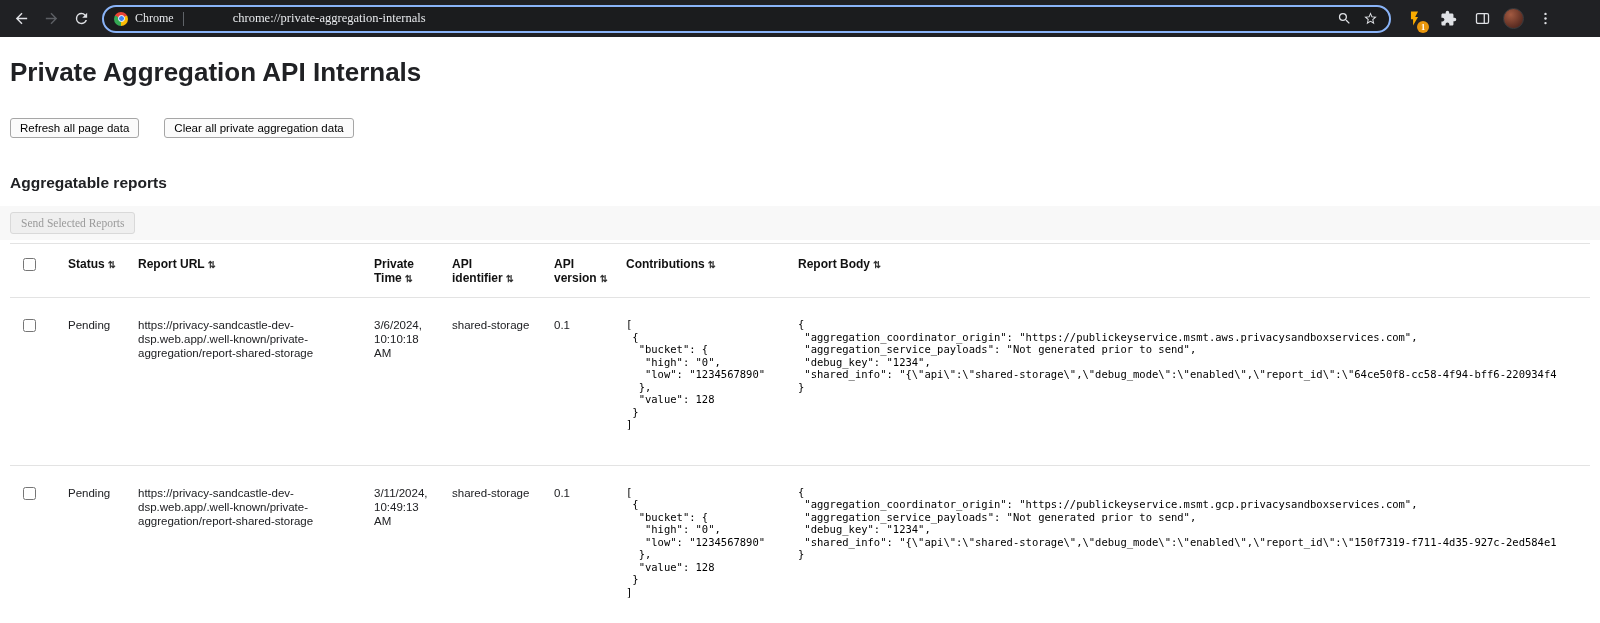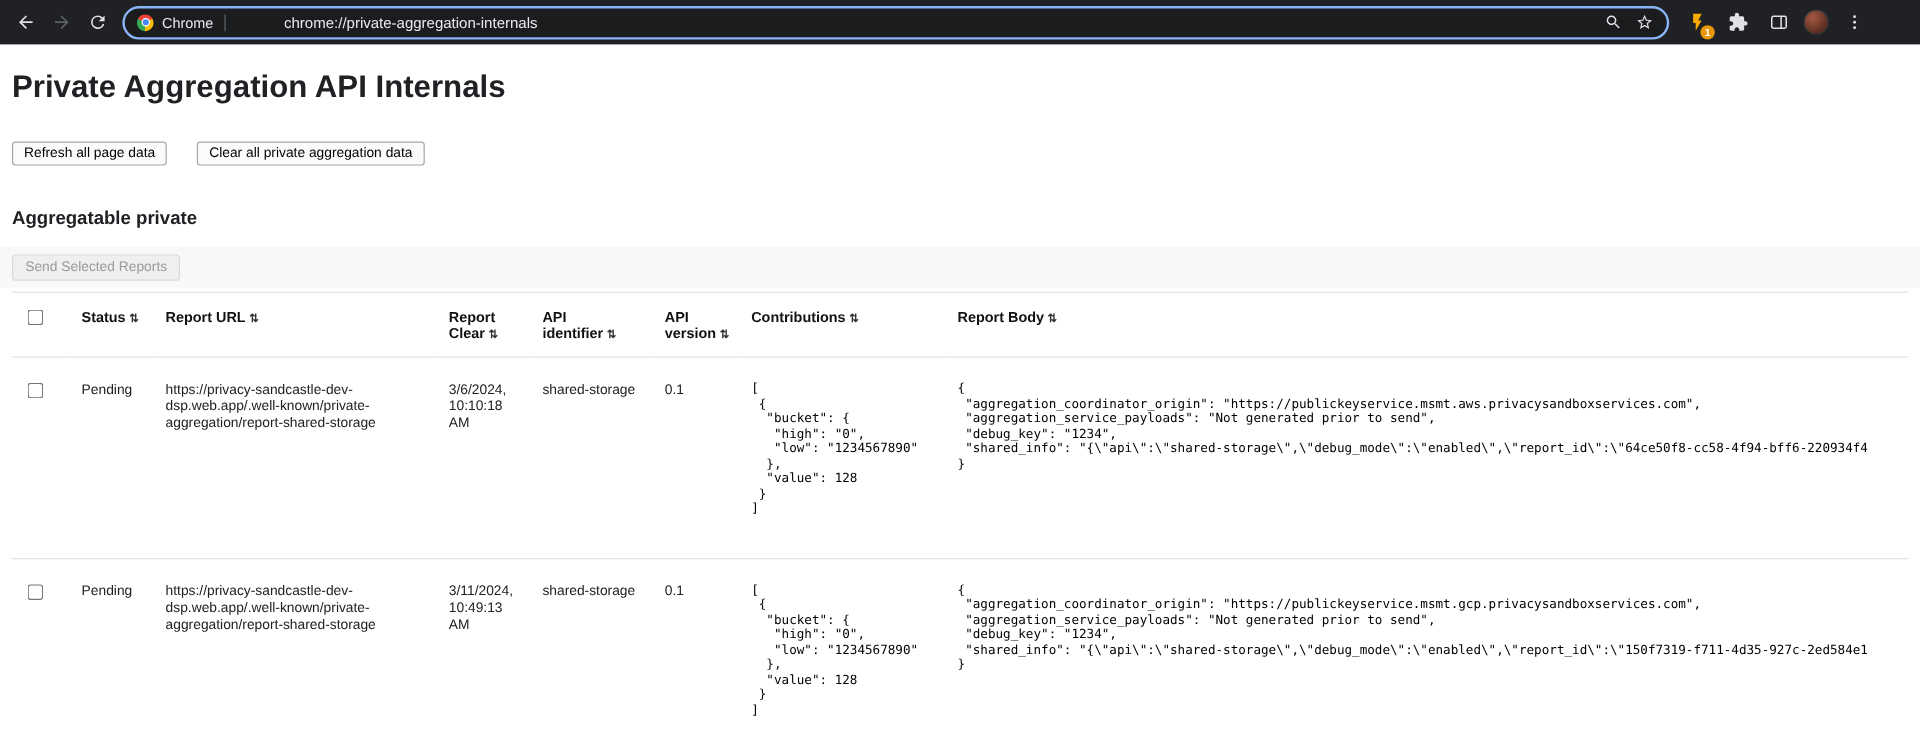--- a/index.html
+++ b/index.html
@@ -6,21 +6,21 @@
   html, body { margin: 0; padding: 0; }
   body {
     width: 1600px; height: 623px; overflow: hidden;
     background: #ffffff; color: #202124;
     font-family: "Liberation Sans", sans-serif;
   }
 
   
   .topbar {
     height: 37px; background: #202124;
-    display: flex; align-items: center; padding: 11px 6px;
+    display: flex; align-items: center; padding: 11px 6px; font-family: Liberation Serif, serif;
   }
   .nav-btn {
     width: 30px; height: 30px; border-radius: 50%; flex: none;
     display: flex; align-items: center; justify-content: center;
     color: #dfe1e5; cursor: pointer;
   }
   .nav-btn svg { width: 17px; height: 17px; }
   .nav-btn.disabled { color: #5c5f64; }
 
   .omnibox {
@@ -72,21 +72,21 @@
   .page-title { font-size: 26px; font-weight: 700; margin: 20px 0 0; color: #202124; }
   .top-actions { margin-top: 30px; display: flex; gap: 25px; }
   .btn {
     font-family: inherit; font-size: 11.5px; color: #000;
     background: #fbfbfb; border: 1px solid #a6a6a6; border-radius: 3px;
     padding: 3px 9px; cursor: pointer;
   }
   .section-title { font-size: 15.5px; font-weight: 700; margin: 36px 0 0; }
   .controls-band { margin: 14px -10px 3px; padding: 6px 10px; background: #f8f8f8; }
   .btn-disabled {
-    font-family: Liberation Sans, sans-serif; font-size: 11.5px; color: #9a9a9a;
+    font-family: Liberation Serif, serif; font-size: 11.5px; color: #9a9a9a;
     background: #efefef; border: 1px solid #d9d9d9; border-radius: 3px;
     padding: 4px 10px;
   }
 
   
   table { border-collapse: collapse; width: 100%; table-layout: fixed; }
   thead tr { border-top: 1px solid #e3e3e3; border-bottom: 1px solid #e3e3e3; }
   tbody tr { border-bottom: 1px solid #e3e3e3; }
   th {
     text-align: left; vertical-align: top; font-size: 12px; font-weight: bold;
@@ -168,21 +168,21 @@
 </div>
 
 <div class="content">
   <h1 class="page-title">Private Aggregation API Internals</h1>
 
   <div class="top-actions">
     <button class="btn">Refresh all page data</button>
     <button class="btn">Clear all private aggregation data</button>
   </div>
 
-  <h2 class="section-title">Aggregatable private</h2>
+  <h2 class="section-title">Aggregatable reports</h2>
 
   <div class="controls-band">
     <button class="btn-disabled" disabled="">Send Selected Reports</button>
   </div>
 
   <table>
     <colgroup>
       <col style="width:48px">
         <col style="width:70px">
         <col style="width:236px">
@@ -190,21 +190,21 @@
       <col style="width:102px">
         <col style="width:72px">
         <col style="width:172px">
         <col>
     </colgroup>
     <thead>
       <tr>
         <th><input type="checkbox" style=""></th>
         <th><span>Status</span><span class="sort">⇅</span></th>
         <th><span>Report URL</span><span class="sort">⇅</span></th>
-        <th><span>Report Clear</span><span class="sort">⇅</span></th>
+        <th><span>Private Time</span><span class="sort">⇅</span></th>
         <th><span>API identifier</span><span class="sort">⇅</span></th>
         <th><span>API version</span><span class="sort">⇅</span></th>
         <th><span>Contributions</span><span class="sort">⇅</span></th>
         <th><span>Report Body</span><span class="sort">⇅</span></th>
       </tr>
     </thead>
     <tbody>
       <tr>
         <td><input type="checkbox" style=""></td>
         <td>Pending</td>

